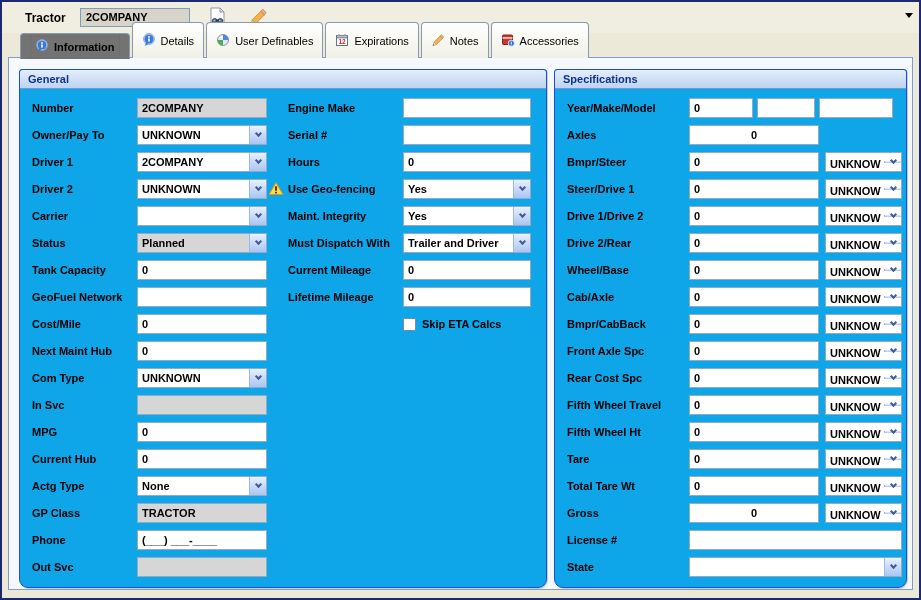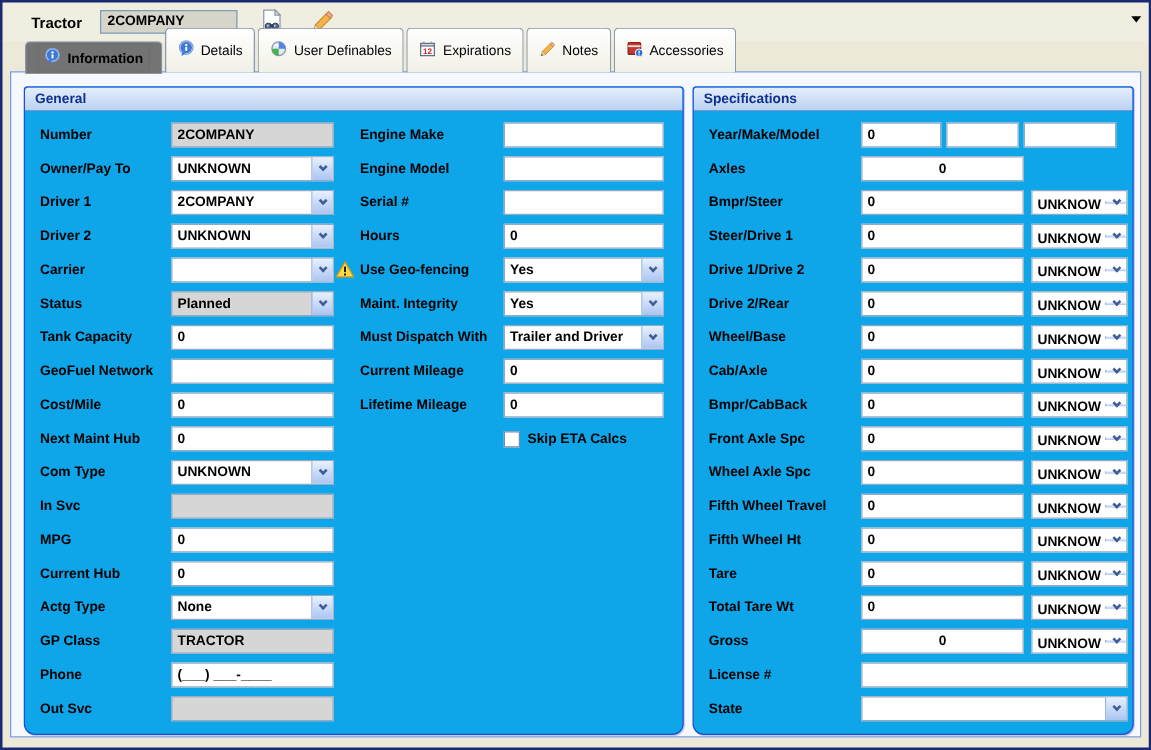--- a/index.html
+++ b/index.html
@@ -297,24 +297,20 @@
           <div class="inp dis ctl-l"></div>
         </div>
     </div>
 
     <div class="col" id="gen-mid">
       <div class="frow">
           <span class="flabel">Engine Make</span>
           <div class="inp ctl-m"></div>
         </div>
       <div class="frow">
-          <span class="flabel">Engine Model</span>
-          <div class="inp ctl-m"></div>
-        </div>
-      <div class="frow">
           <span class="flabel">Serial #</span>
           <div class="inp ctl-m"></div>
         </div>
       <div class="frow">
           <span class="flabel">Hours</span>
           <div class="inp ctl-m">0</div>
         </div>
       <div class="frow">
         <span class="warn"><svg width="16" height="15" viewBox="0 0 16 15">
               <polygon points="8,1.5 15,13.5 1,13.5" fill="#ffda44" stroke="#d89618"></polygon>
@@ -453,21 +449,21 @@
           <span class="flabel">Front Axle Spc</span>
           <div class="inp ctl-s">0</div>
           <div class="sel sel-s">
             <span class="txt">UNKNOW</span>
             <span class="btn">
               <i class="chev"></i>
             </span>
           </div>
         </div>
       <div class="frow">
-          <span class="flabel">Wheel Axle Spc</span>
+          <span class="flabel">Rear Cost Spc</span>
           <div class="inp ctl-s">0</div>
           <div class="sel sel-s">
             <span class="txt">UNKNOW</span>
             <span class="btn">
               <i class="chev"></i>
             </span>
           </div>
         </div>
       <div class="frow">
           <span class="flabel">Fifth Wheel Travel</span>

